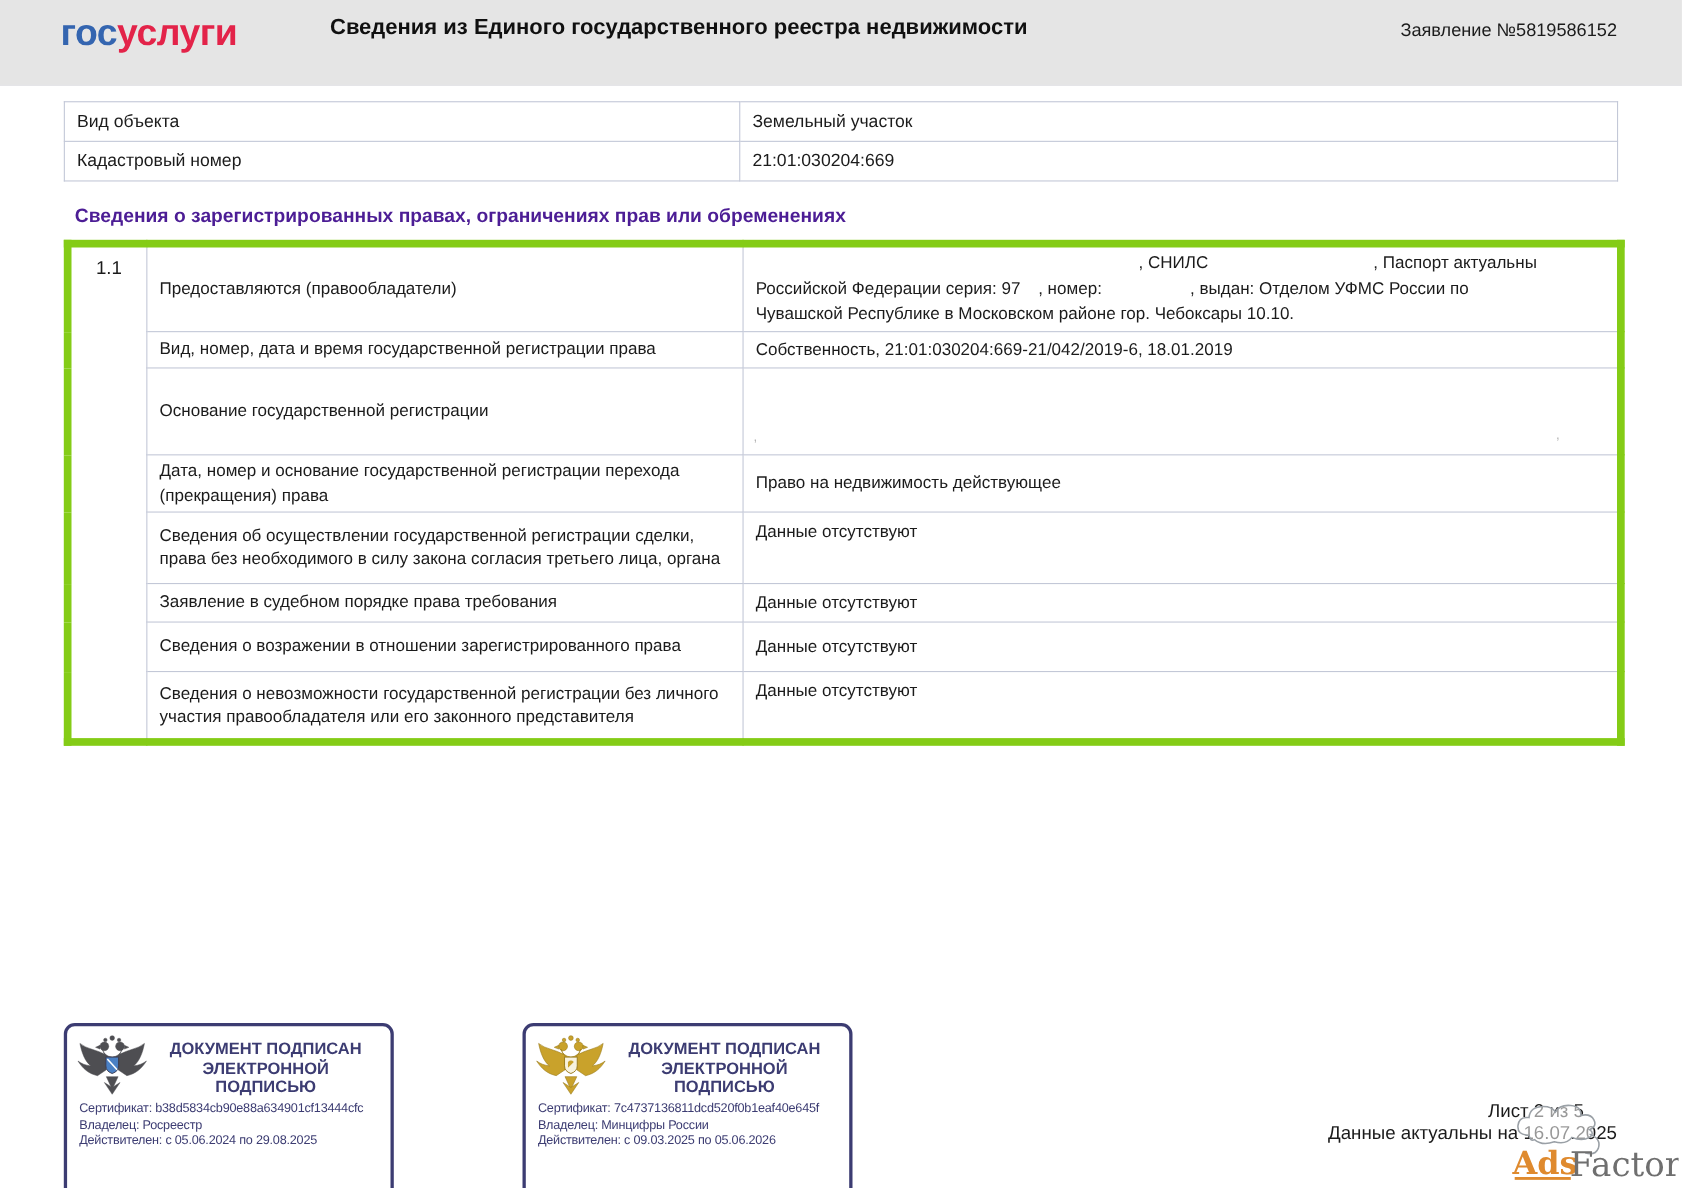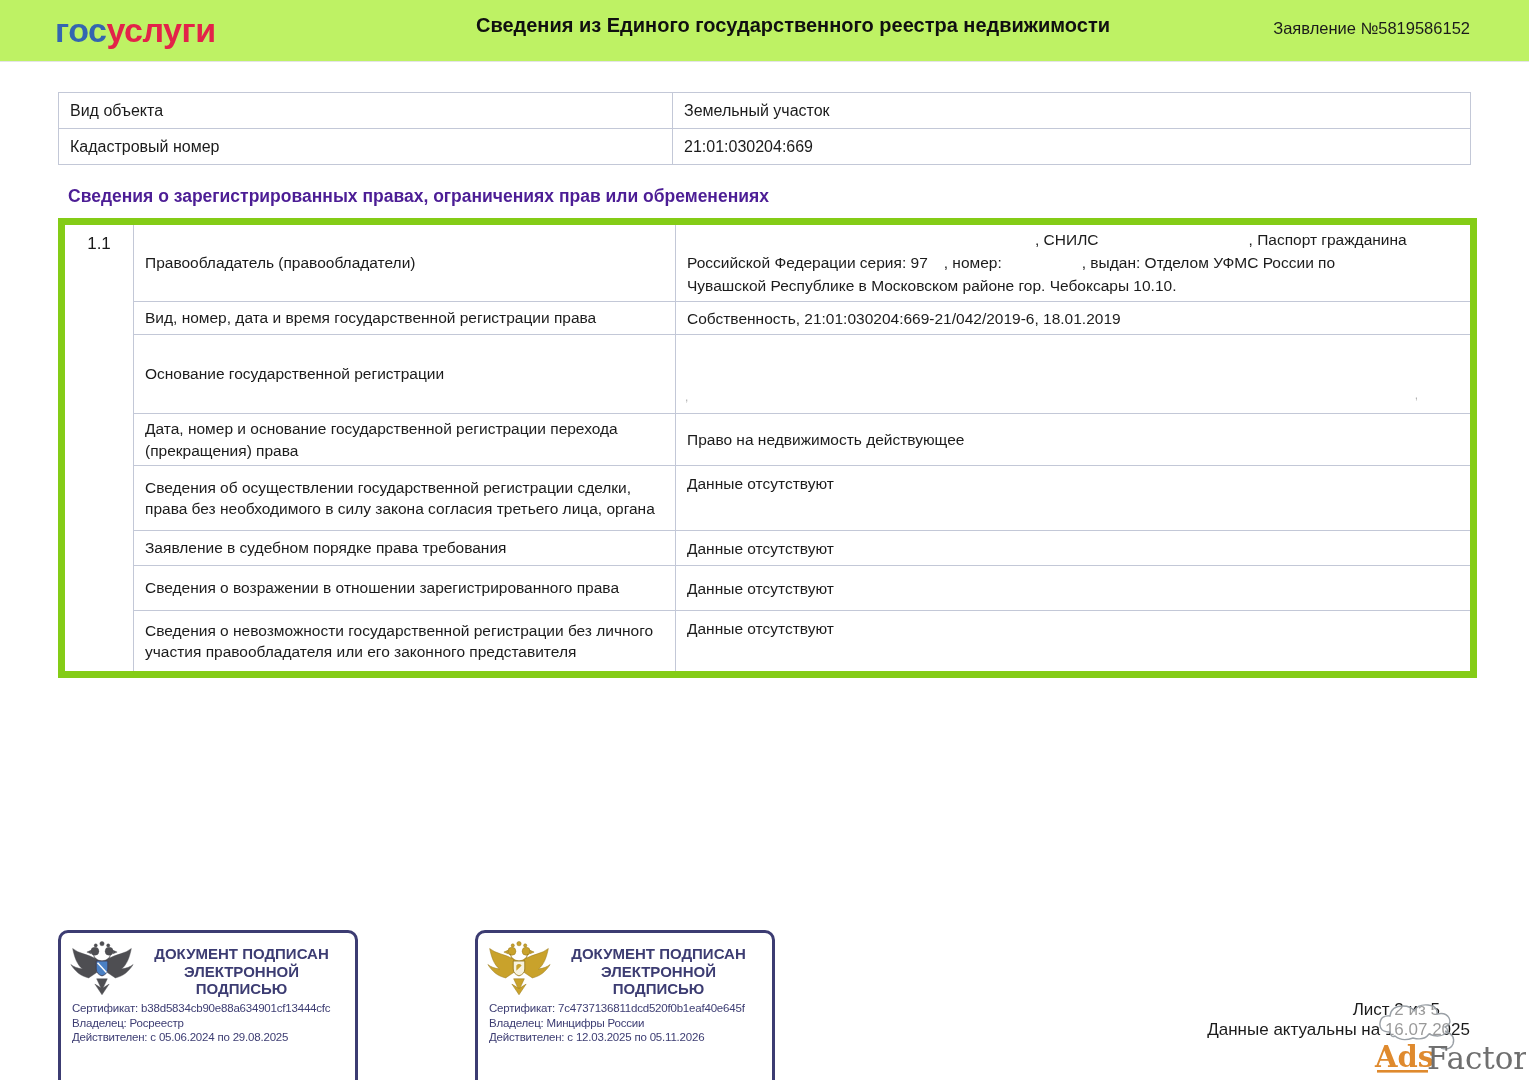--- a/index.html
+++ b/index.html
@@ -6,25 +6,25 @@
   html, body { margin: 0; padding: 0; }
   body {
     width: 1529px; height: 1080px;
     background: #ffffff;
     font-family: "Liberation Sans", sans-serif;
     color: #1b1b1b;
     position: relative;
     overflow: hidden;
   }
   
-  .header { position: absolute; top: 0; left: 0; width: 1529px; height: 62px; border-bottom: 1px solid #e4e4e8; background: #bef264; }
+  .header { position: absolute; top: 0; left: 0; width: 1529px; height: 78px; border-bottom: 1px solid #e4e4e8; background: #e5e5e5; }
   .logo { position: absolute; left: 55px; top: 11px; font-size: 34px; font-weight: bold; letter-spacing: -0.5px; }
   .logo .p1 { color: #3465b0; }
   .logo .p2 { color: #e32349; }
-  .doc-title { position: absolute; left: 300px; top: 14px; width: 810px; text-align: right; font-size: 20px; font-weight: bold; color: #101010; }
+  .doc-title { position: absolute; left: 300px; top: 14px; width: 810px; text-align: left; font-size: 20px; font-weight: bold; color: #101010; }
   .doc-subtitle { position: absolute; left: 330px; top: 46px; width: 880px; text-align: center; font-size: 15.5px; color: #1e1e1e; }
   .application-no { position: absolute; right: 59px; top: 19px; font-size: 16.5px; color: #1b1b1b; }
 
   
   table { border-collapse: collapse; table-layout: fixed; }
   td { border: 1px solid #c3c8d7; font-size: 15.5px; line-height: 21px; padding: 4px 11px; background: #fff; }
   .object-table { position: absolute; left: 58px; top: 92px; width: 1412px; border: 1px solid #adb3c6; }
   .object-table td { height: 36px; font-size: 16px; vertical-align: middle; }
 
   .section-heading { position: absolute; left: 68px; top: 186px; font-size: 17.5px; font-weight: bold; color: #4c1d95; }
@@ -98,23 +98,23 @@
 
 <table class="rights-table">
   <colgroup>
       <col style="width:72px">
       <col style="width:542px">
       <col style="width:798px">
     </colgroup>
   <tbody>
       <tr class="r1">
     <td class="num" rowspan="8">1.1</td>
-    <td class="label">Правообладатель (правообладатели)</td>
+    <td class="label">Предоставляются (правообладатели)</td>
     <td class="value holder-cell">
-      <div class="h-line"><span class="gap g348"></span><span>, СНИЛС</span><span class="gap g150"></span><span>, Паспорт гражданина</span></div>
+      <div class="h-line"><span class="gap g348"></span><span>, СНИЛС</span><span class="gap g150"></span><span>, Паспорт актуальны</span></div>
       <div class="h-line"><span>Российской Федерации серия: 97</span><span class="gap g16"></span><span>, номер:</span><span class="gap g80"></span><span>, выдан: Отделом УФМС России по</span></div>
       <div class="h-line">Чувашской Республике в Московском районе гор. Чебоксары 10.10.</div>
     </td>
   </tr>
   <tr class="r2">
     <td class="label">Вид, номер, дата и время государственной регистрации права</td>
     <td class="value">Собственность, 21:01:030204:669-21/042/2019-6, 18.01.2019</td>
   </tr>
   <tr class="r3">
     <td class="label">Основание государственной регистрации</td>
@@ -193,21 +193,21 @@
           <path d="M28 50 L36 62 L44 50 L36 55 Z"></path>
       </g>
       <path d="M29.5 24 h13 v9 q0 5.5 -6.5 7.8 q-6.5 -2.3 -6.5 -7.8 z" fill="#f7f2df" stroke="#9a7b1c"></path>
       <path d="M33 29 q3 -3 6 0 q-3 3 -6 6 z" fill="#c9a22b" stroke="none"></path>
     </svg>
     <div class="stamp-title"><span>ДОКУМЕНТ ПОДПИСАН ЭЛЕКТРОННОЙ ПОДПИСЬЮ</span></div>
   </div>
   <div class="stamp-details">
     <div>Сертификат: 7c4737136811dcd520f0b1eaf40e645f</div>
     <div>Владелец: Минцифры России</div>
-    <div>Действителен: с 12.03.2025 по 05.11.2026</div>
+    <div>Действителен: с 09.03.2025 по 05.06.2026</div>
   </div>
 </div>
 
 <div class="sheet-info">Лист 2 из 5</div>
 <div class="actuality">Данные актуальны на 16.07.2025</div>
 
 <svg class="watermark" viewBox="0 0 152 80">
   <path d="M16 34 Q5 34 6 25 Q7 17 16 18 Q17 8 29 8 Q37 8 40 13 Q44 6 54 7 Q64 8 63 16 Q72 14 75 20 Q78 26 71 29 Q76 32 71 36 Q64 40 55 36 Q50 43 39 40 Q28 44 21 38 Q17 40 16 34 Z" fill="rgba(255,255,255,0.55)" stroke="#9aa0a6" stroke-width="1.4"></path>
   <path d="M71 33 Q82 37 79 46 Q76 53 67 50" fill="none" stroke="#9aa0a6" stroke-width="1.4"></path>
   <text x="1" y="69" font-family="DejaVu Serif, serif" font-size="29" font-weight="bold" fill="#df8a2e">Ads</text>

